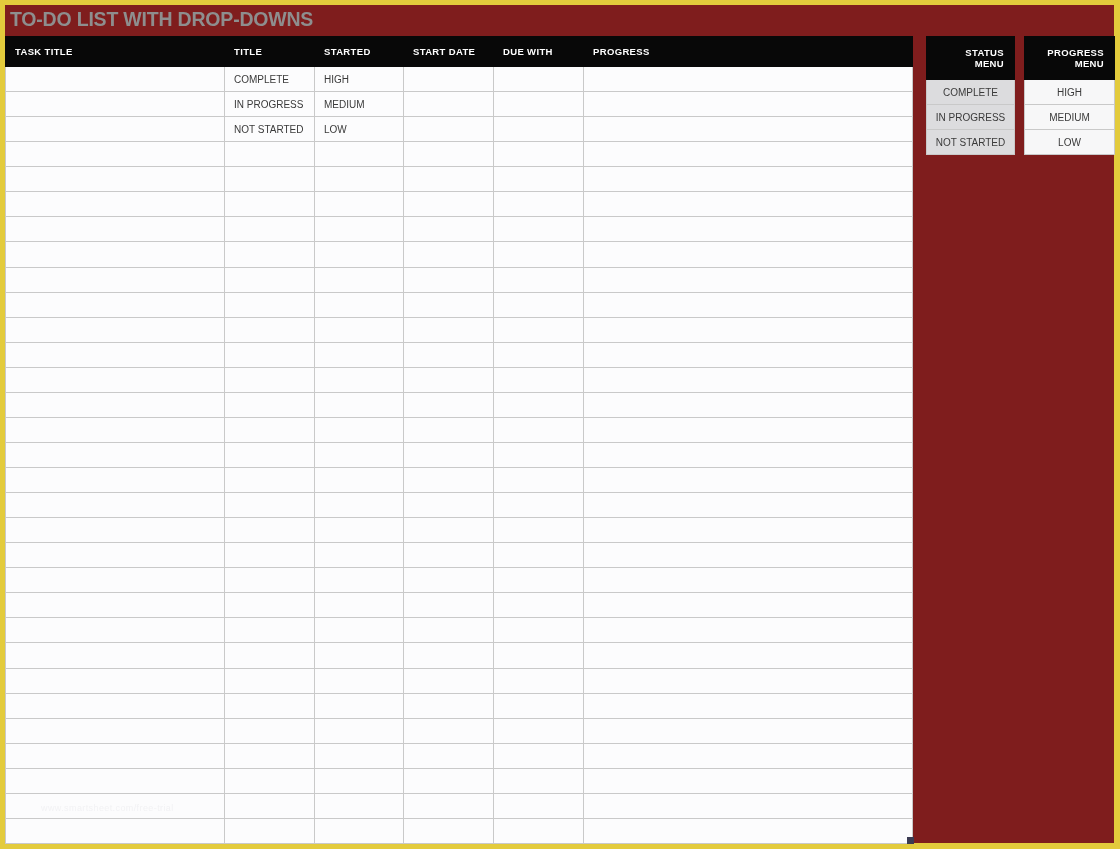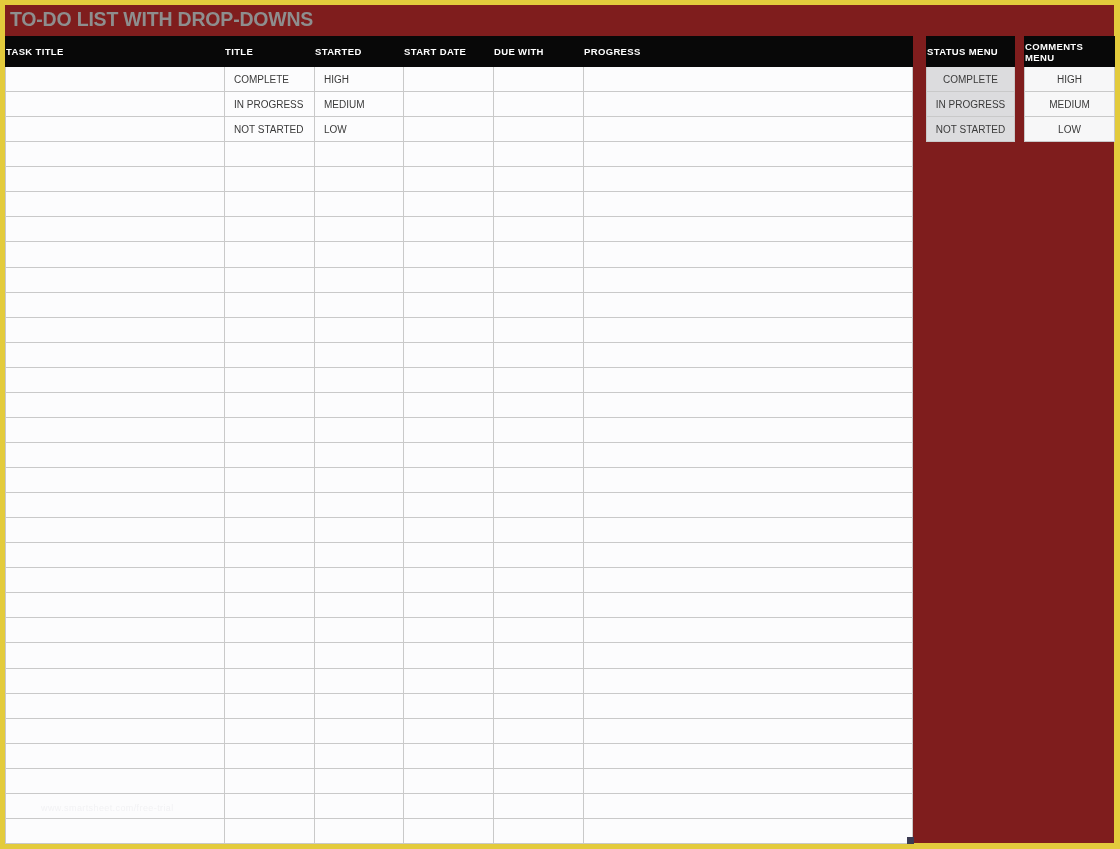--- a/index.html
+++ b/index.html
@@ -62,20 +62,21 @@
     white-space: nowrap;
   }
   #grid thead th {
     height: 30px;
     background: #080808;
     color: #ffffff;
     font-size: 9.5px;
     font-weight: bold;
     letter-spacing: 0.35px;
     border: 1px solid #080808;
+    padding-left: 9px;
   }
   #grid td { padding-left: 9px; }
 
   td.c-task    { background: #fcfcfd; }
   td.c-status  { background: #dcdcde; padding-left: 10px; }
   td.c-prio    { background: #f7f7f8; padding-left: 10px; }
   td.c-start   { background: #fdfdfd; }
   td.c-due     { background: #fdfdfd; }
   td.c-comm    { background: #fdfdfd; }
 
@@ -101,29 +102,29 @@
     background: #3b3b52;
   }
 
   
   .menu {
     position: absolute;
     border-collapse: collapse;
     table-layout: fixed;
   }
   .menu th {
-    height: 30px;
+    height: 38px;
     background: #080808;
     color: #ffffff;
     font-size: 9.5px;
     font-weight: bold;
     letter-spacing: 0.35px;
-    text-align: left;
+    text-align: right;
     border: 1px solid #080808;
-    padding: 0;
+    padding: 10px;
   }
   .menu td {
     height: 25px;
     font-size: 10px;
     color: #3a3a3a;
     text-align: center;
     vertical-align: middle;
     border: 1px solid #c9c9c9;
     padding: 0;
     white-space: nowrap;
@@ -429,21 +430,21 @@
         </tr>
         <tr>
           <td>NOT STARTED</td>
         </tr>
       </tbody>
   </table>
 
   <table class="menu" id="priority-menu">
     <thead>
       <tr>
-          <th>COMMENTS MENU</th>
+          <th>PROGRESS MENU</th>
         </tr>
     </thead>
     <tbody>
         <tr>
           <td>HIGH</td>
         </tr>
         <tr>
           <td>MEDIUM</td>
         </tr>
         <tr>

